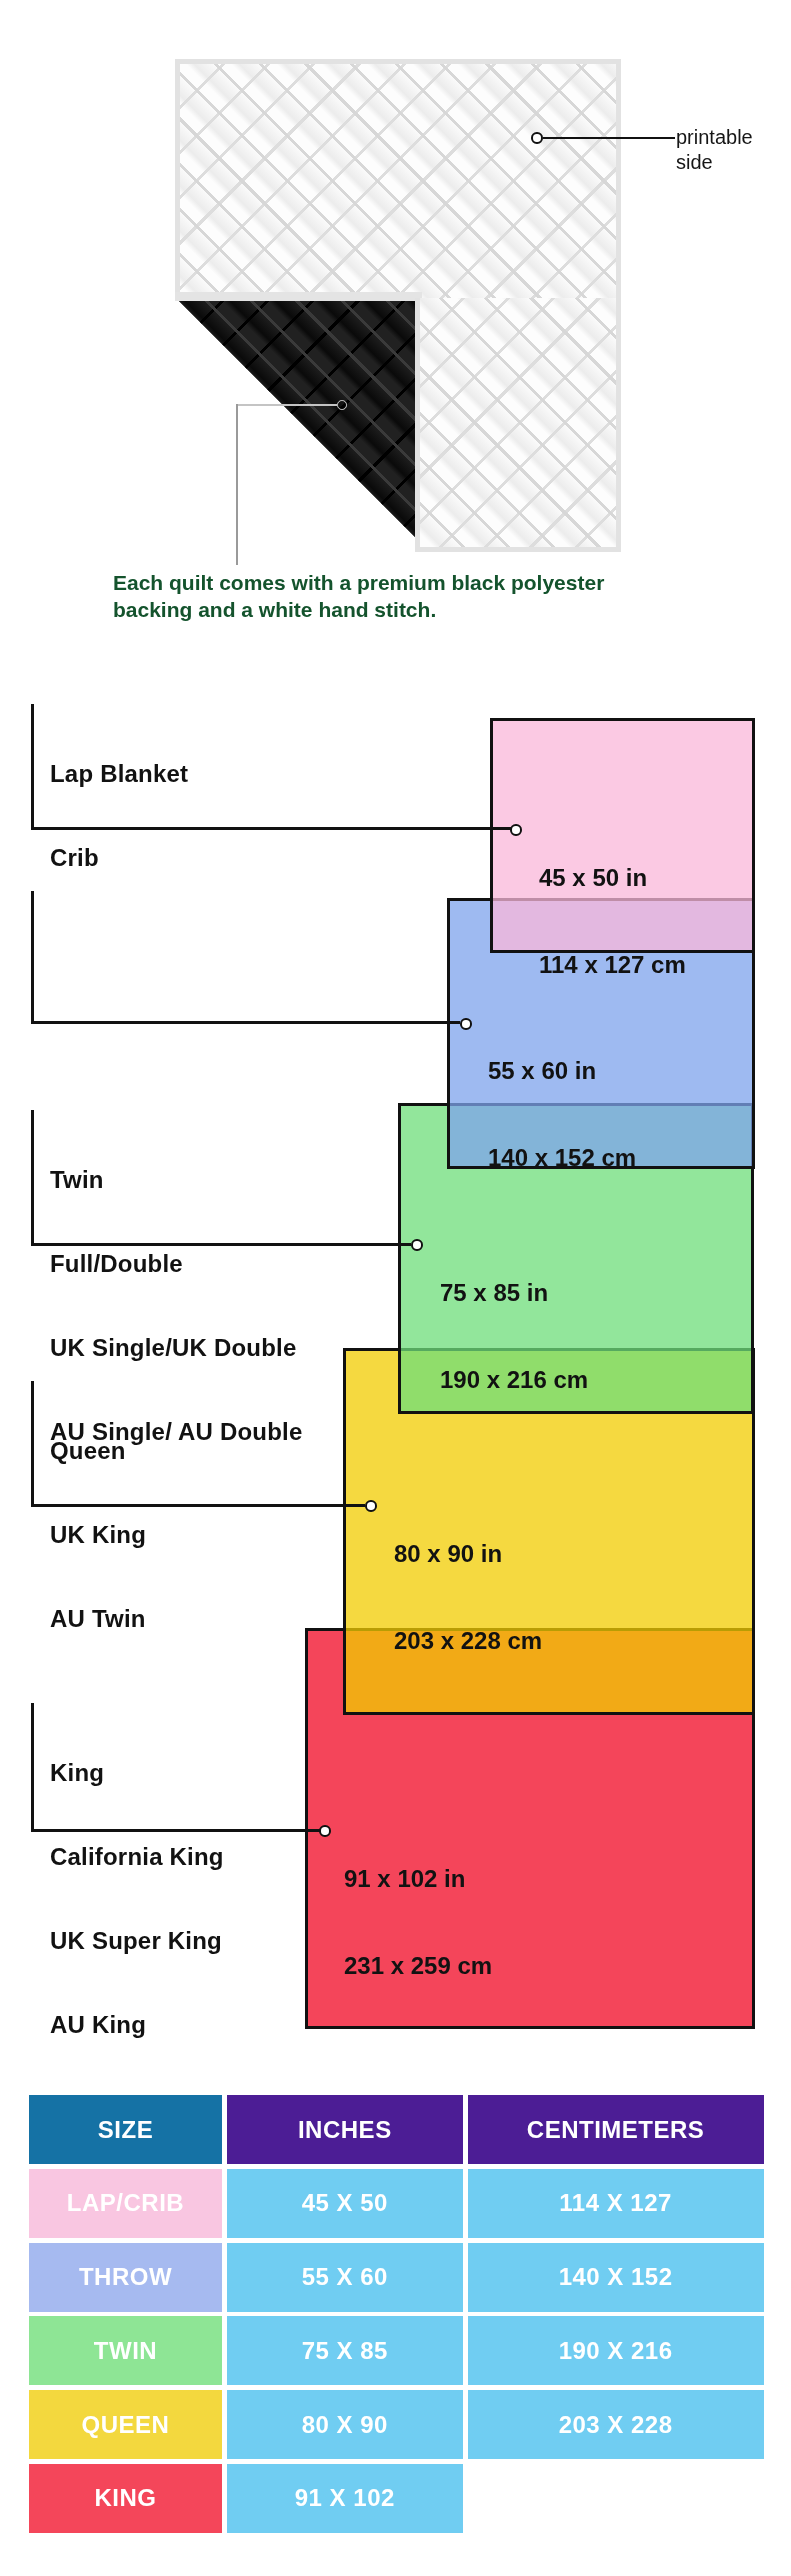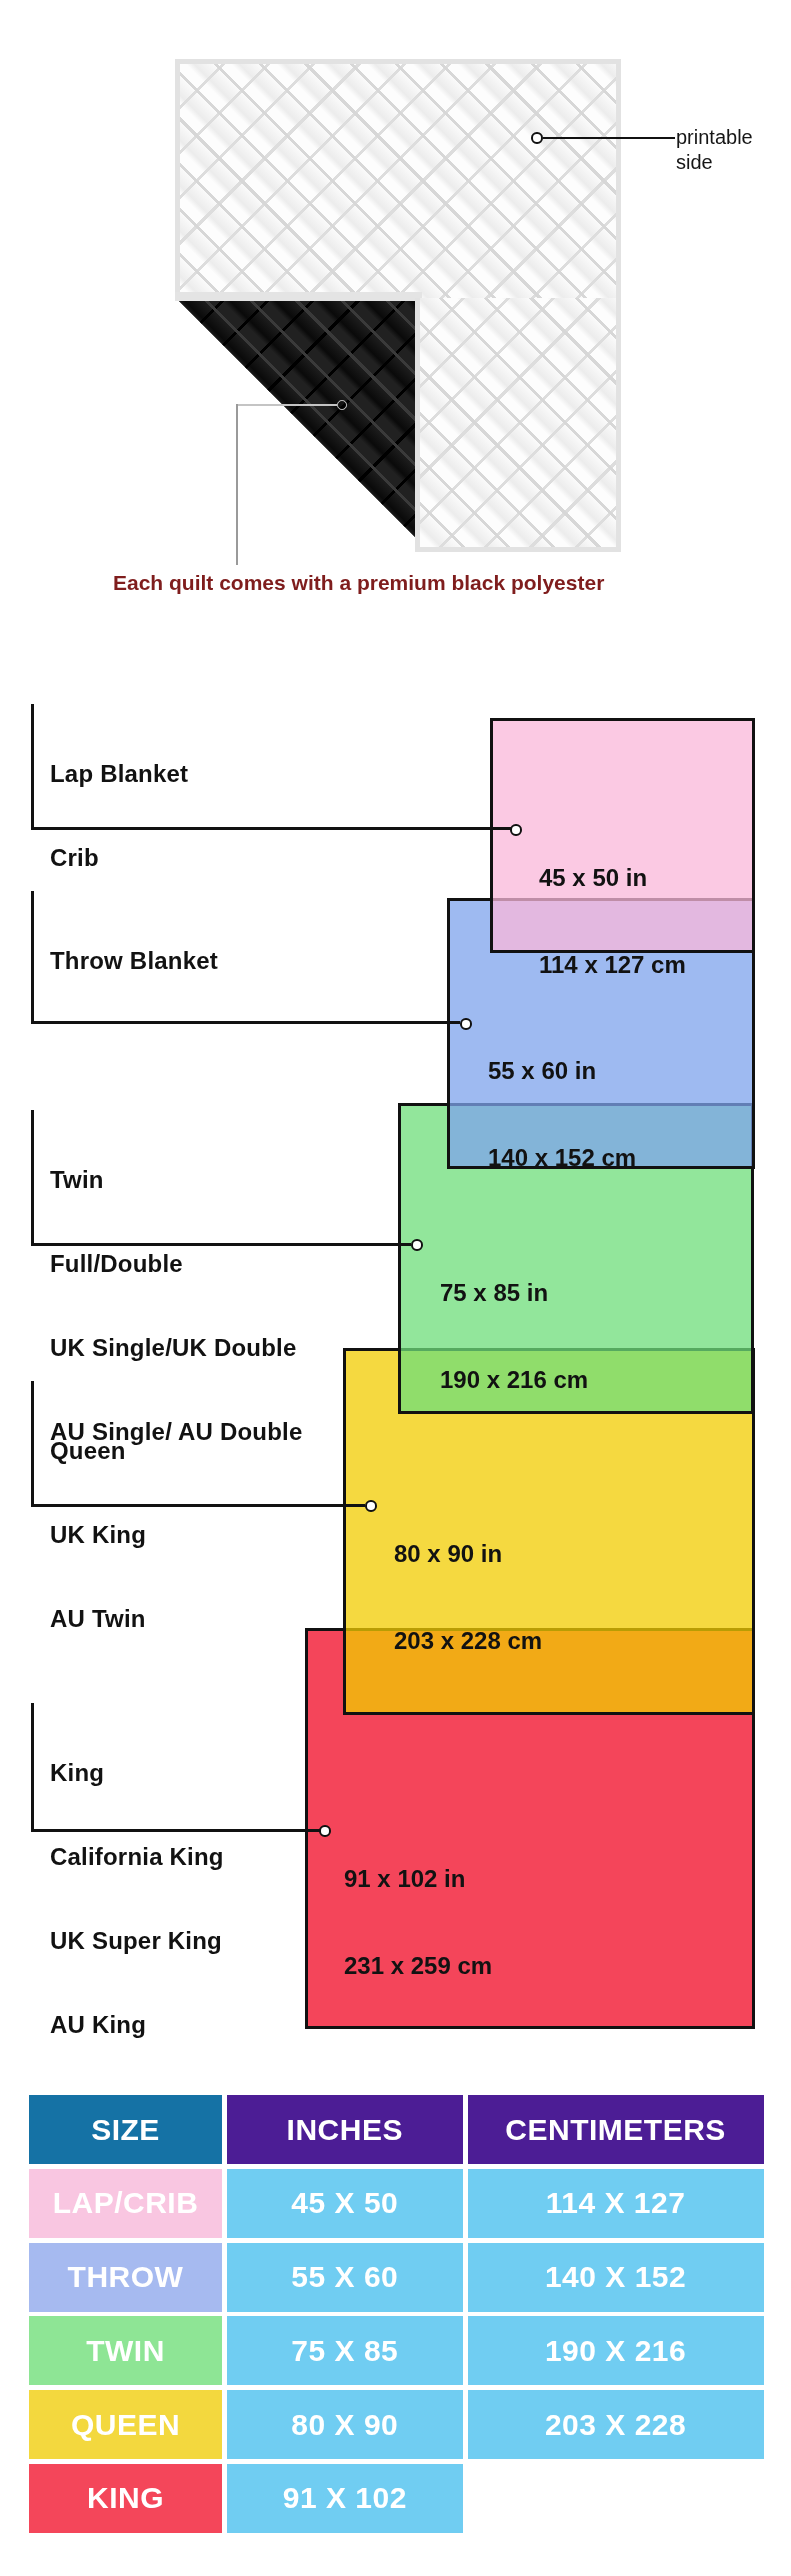--- a/index.html
+++ b/index.html
@@ -38,21 +38,21 @@
   #printable-marker { left:531px; top:132px; width:11.5px; height:11.5px;
                       border:2.9px solid #111; background:#fff; }
   #printable-line   { left:543px; top:137px; width:132px; height:1.9px; background:#111; }
   .anno-text { color:#161616; font-size:20px; line-height:25px; font-weight:400; }
   #printable-text { left:676px; top:125px; }
   #backing-marker { left:337px; top:400px; width:9.6px; height:9.6px;
                     border:1.9px solid #d4d4d4; background:transparent; }
   #backing-hline  { left:237px; top:404px; width:100px; height:1.9px; background:#c4c4c4; }
   #backing-vline  { left:236px; top:404px; width:1.9px;  height:161px; background:#9a9a9a; }
   #caption { left:113px; top:569px; font-size:21px; line-height:27px;
-             font-weight:600; color:#7f1d1d; }
+             font-weight:600; color:#14532d; }
 
   
   .srect { box-sizing:border-box; border:3.8px solid #111; }
   #rect-king  { left:305px; top:1628px; width:450px; height:401px; background:rgba(240,7,35,0.75); }
   #rect-queen { left:343px; top:1348px; width:412px; height:367px; background:rgba(242,204,0,0.75); }
   #rect-twin  { left:398px; top:1103px; width:356px; height:311px; background:rgba(110,222,122,0.75); }
   #rect-throw { left:447px; top:898px;  width:308px; height:271px; background:rgba(126,163,236,0.75); }
   #rect-lap   { left:490px; top:718px;  width:265px; height:235px; background:rgba(250,183,218,0.75); }
 
   .size-label { left:50px; color:#121212; font-weight:bold;
@@ -61,21 +61,21 @@
   .hline  { height:2.9px; background:#111; left:31px; }
   .lcircle{ width:11.5px; height:11.5px; border:2.9px solid #111; background:#fff;
             border-radius:50%; box-sizing:border-box; }
   .dim-text { color:#121212; font-weight:bold; font-size:24px; line-height:29px; white-space:pre; }
 
   
   #size-table { left:29px; top:2095px; width:735px; height:437px;
     display:grid; grid-template-columns:193px 236px 296px;
     grid-template-rows:69px 69px 69px 69px 69px 69px; gap:4.8px; background:#ffffff; }
   .tcell { display:flex; align-items:center; justify-content:center;
-           color:#ffffff; font-weight:bold; font-size:30px; letter-spacing:0.5px; }
+           color:#ffffff; font-weight:bold; font-size:24px; letter-spacing:0.5px; }
   .th-size { background:#1572a5; }
   .th-gray { background:#4c1d95; }
   .td-blue { background:#70cdf2; }
   .rl-lap   { background:#f9c6e1; }
   .rl-throw { background:#a6baf0; }
   .rl-twin  { background:#8ee595; }
   .rl-queen { background:#f3d83e; }
   .rl-king  { background:#f4465a; }
 </style>
 </head>
@@ -94,43 +94,41 @@
     <div>printable</div>
     <div>side</div>
   </div>
 
   <div class="abs marker" id="backing-marker"></div>
   <div class="abs" id="backing-hline"></div>
   <div class="abs" id="backing-vline"></div>
 
   <div class="abs" id="caption">
     <div>Each quilt comes with a premium black polyester</div>
+    <div>backing and a white hand stitch.</div>
   </div>
 
   <div class="abs srect" id="rect-king"></div>
   <div class="abs srect" id="rect-queen"></div>
   <div class="abs srect" id="rect-twin"></div>
   <div class="abs srect" id="rect-throw"></div>
   <div class="abs srect" id="rect-lap"></div>
 
   <div class="abs size-label" style="top:704px">
     <div>Lap Blanket</div>
     <div>Crib</div>
   </div>
   <div class="abs vline" style="top:704px;height:125px"></div>
   <div class="abs hline" style="top:827px;width:480px"></div>
   <div class="abs lcircle" style="left:510px;top:824px"></div>
   <div class="abs dim-text" style="left:539px;top:805px">
     <div>45 x 50 in</div>
     <div>114 x 127 cm</div>
   </div>
 
-  <div class="abs size-label" style="top:891px">
-    <div>Throw Blanket</div>
-  </div>
   <div class="abs vline" style="top:891px;height:133px"></div>
   <div class="abs hline" style="top:1021px;width:429px"></div>
   <div class="abs lcircle" style="left:460px;top:1018px"></div>
   <div class="abs dim-text" style="left:488px;top:998px">
     <div>55 x 60 in</div>
     <div>140 x 152 cm</div>
   </div>
 
   <div class="abs size-label" style="top:1110px">
     <div>Twin</div>

